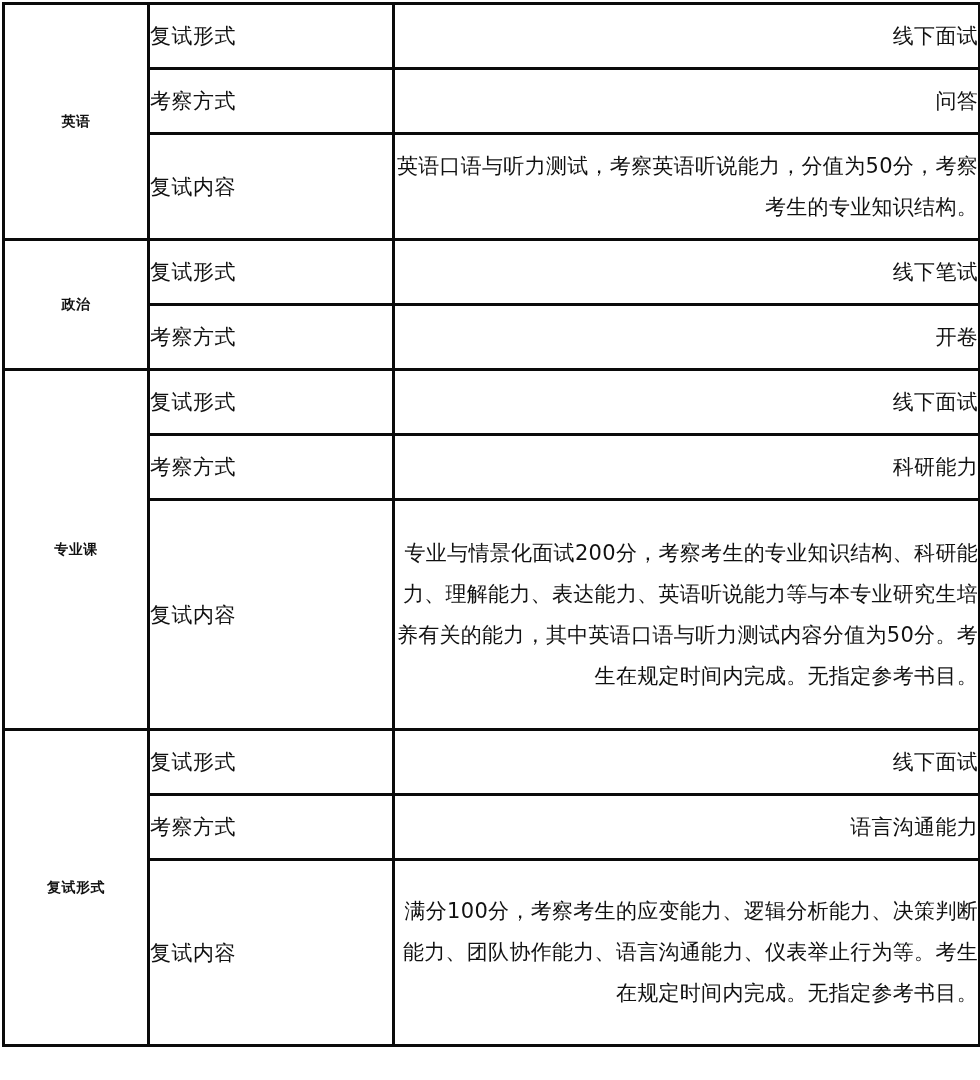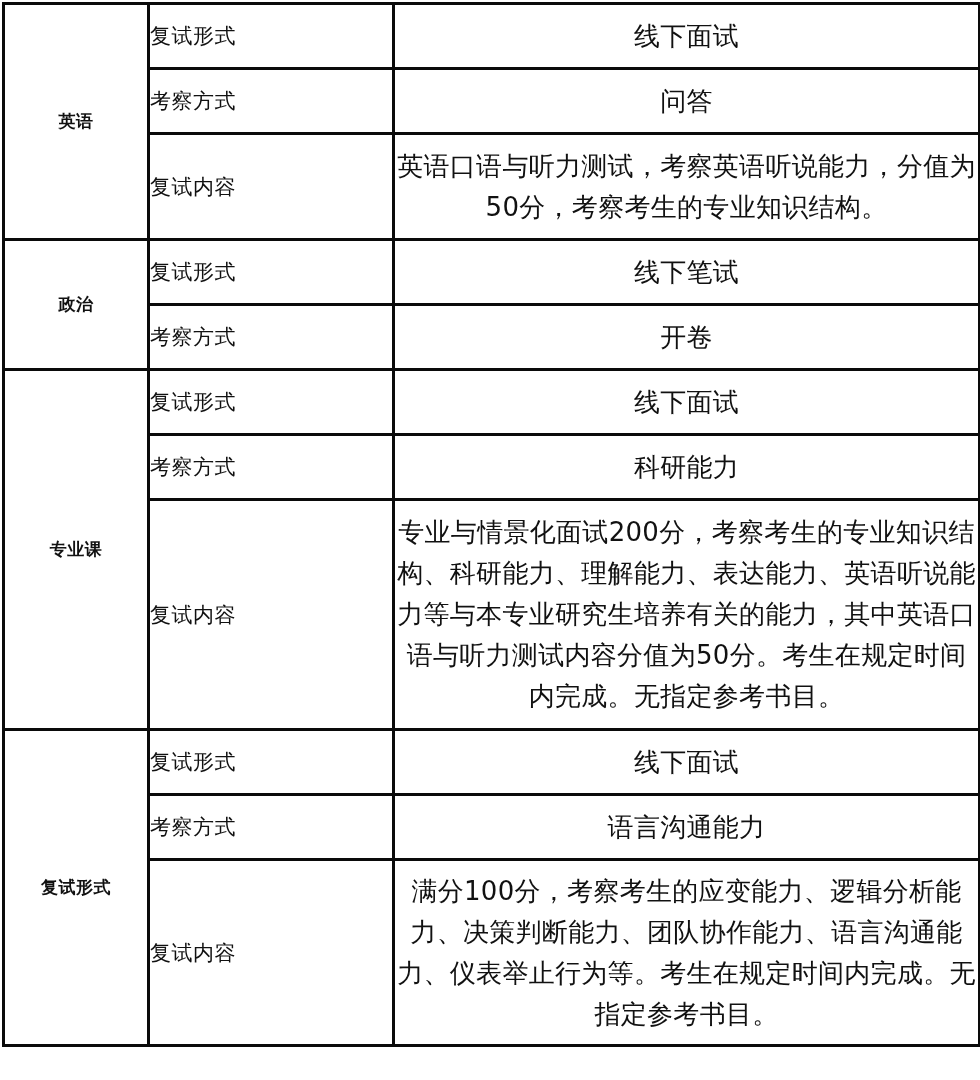--- a/index.html
+++ b/index.html
@@ -27,30 +27,30 @@
       padding: 0;
       vertical-align: middle;
     }
     col.c-subject { width: 145px; }
     col.c-item { width: 245px; }
     col.c-detail { width: 586px; }
 
     td.subject {
       text-align: center;
       font-weight: bold;
-      font-size: 17px;
+      font-size: 14px;
       letter-spacing: 0.5px;
     }
     td.item {
       font-size: 21px;
       letter-spacing: 0.5px;
     }
     td.detail {
-      text-align: center;
-      font-size: 26px;
+      text-align: right;
+      font-size: 21px;
       line-height: 41px;
       padding: 0 18px 0 21px;
       letter-spacing: 0.3px;
     }
     tr.h68 td { height: 62px; }
     tr.h109 td { height: 103px; }
     tr.h233 td { height: 227px; }
     tr.h189 td { height: 183px; }
   </style>
 </head>

